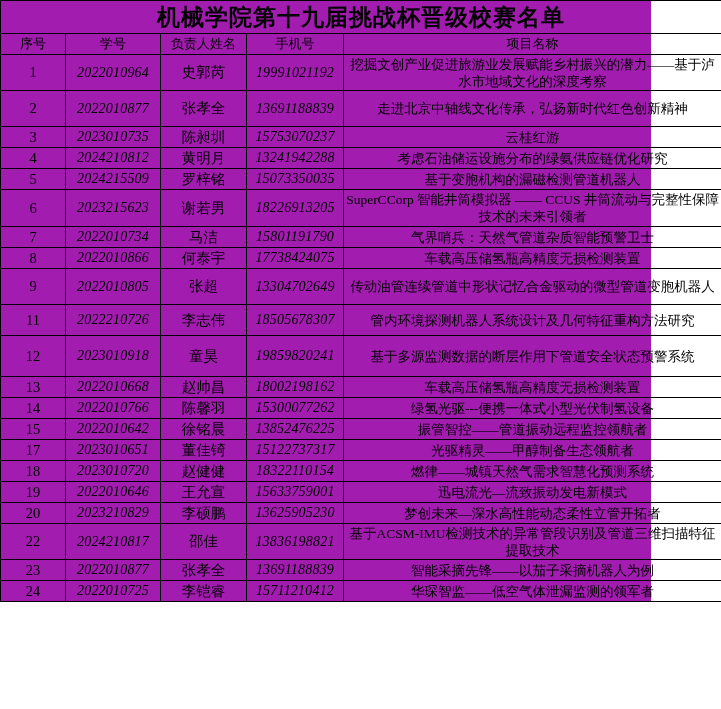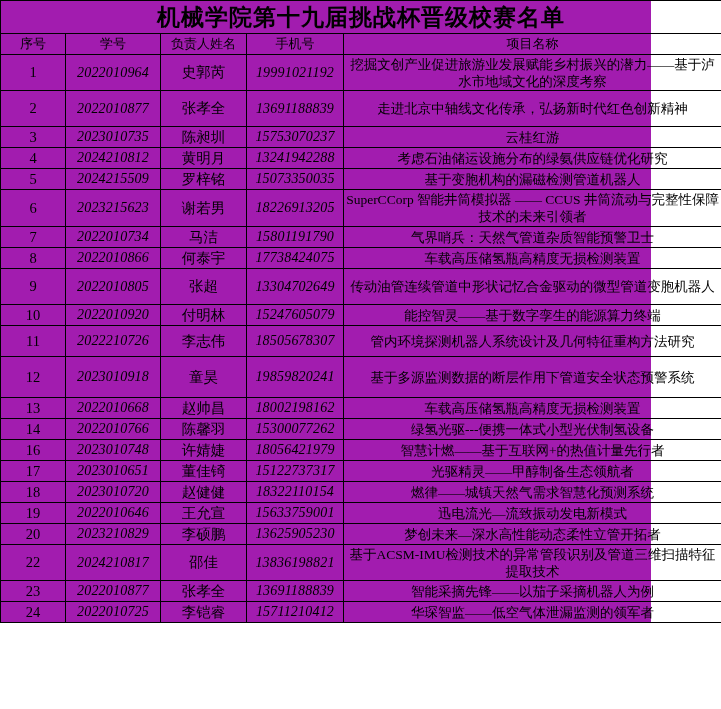--- a/index.html
+++ b/index.html
@@ -135,27 +135,20 @@
           <td class="cell-phone">17738424075</td>
           <td class="cell-project">车载高压储氢瓶高精度无损检测装置</td>
         </tr>
         <tr style="height: 36px;">
           <td class="cell-no">9</td>
           <td class="cell-id">2022010805</td>
           <td class="cell-name">张超</td>
           <td class="cell-phone">13304702649</td>
           <td class="cell-project">传动油管连续管道中形状记忆合金驱动的微型管道变胞机器人</td>
         </tr>
-        <tr>
-          <td class="cell-no">10</td>
-          <td class="cell-id">2022010920</td>
-          <td class="cell-name">付明林</td>
-          <td class="cell-phone">15247605079</td>
-          <td class="cell-project">能控智灵——基于数字孪生的能源算力终端</td>
-        </tr>
         <tr style="height: 31px;">
           <td class="cell-no">11</td>
           <td class="cell-id">2022210726</td>
           <td class="cell-name">李志伟</td>
           <td class="cell-phone">18505678307</td>
           <td class="cell-project">管内环境探测机器人系统设计及几何特征重构方法研究</td>
         </tr>
         <tr style="height: 41px; margin-top: 14px;">
           <td class="cell-no">12</td>
           <td class="cell-id">2023010918</td>
@@ -171,25 +164,25 @@
           <td class="cell-project">车载高压储氢瓶高精度无损检测装置</td>
         </tr>
         <tr>
           <td class="cell-no">14</td>
           <td class="cell-id">2022010766</td>
           <td class="cell-name">陈馨羽</td>
           <td class="cell-phone">15300077262</td>
           <td class="cell-project">绿氢光驱---便携一体式小型光伏制氢设备</td>
         </tr>
         <tr>
-          <td class="cell-no">16</td>
-          <td class="cell-id">2023010748</td>
-          <td class="cell-name">许婧婕</td>
-          <td class="cell-phone">18056421979</td>
-          <td class="cell-project">智慧计燃——基于互联网+的热值计量先行者</td>
+          <td class="cell-no">15</td>
+          <td class="cell-id">2022010642</td>
+          <td class="cell-name">徐铭晨</td>
+          <td class="cell-phone">13852476225</td>
+          <td class="cell-project">振管智控——管道振动远程监控领航者</td>
         </tr>
         <tr>
           <td class="cell-no">17</td>
           <td class="cell-id">2023010651</td>
           <td class="cell-name">董佳锜</td>
           <td class="cell-phone">15122737317</td>
           <td class="cell-project">光驱精灵——甲醇制备生态领航者</td>
         </tr>
         <tr>
           <td class="cell-no">18</td>

